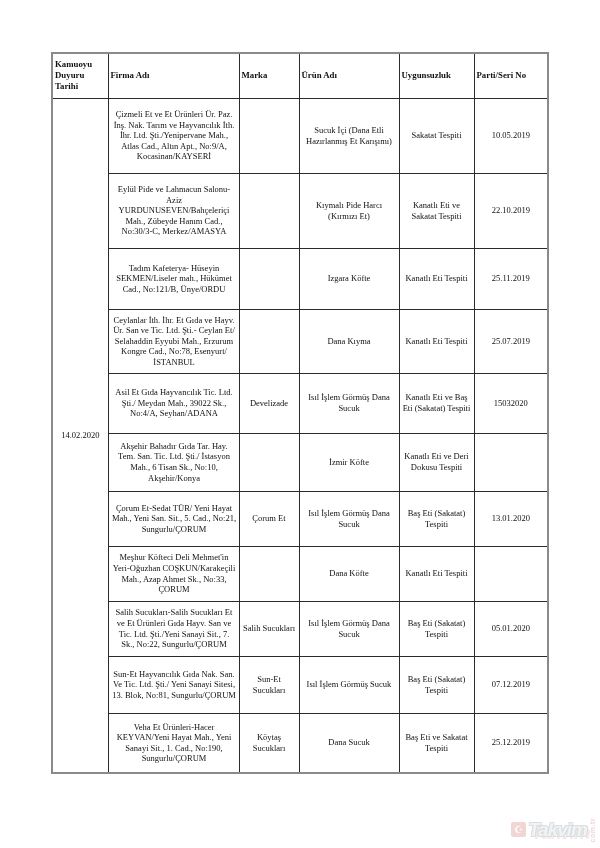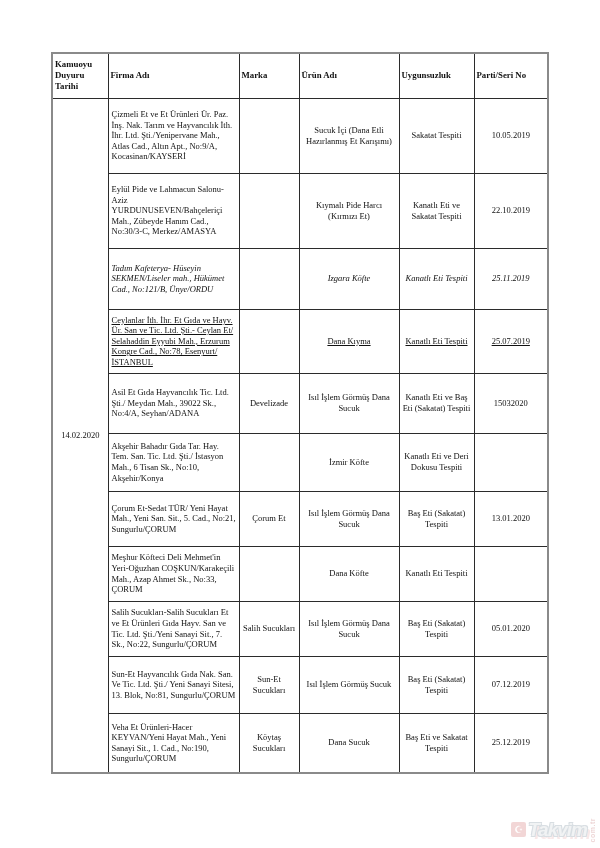--- a/index.html
+++ b/index.html
@@ -27,27 +27,27 @@
     padding: 1px 2px;
     vertical-align: middle;
     overflow: hidden;
     word-wrap: break-word;
   }
   .doc-table th {
     font-weight: bold;
     text-align: left;
     font-size: 8.8px;
   }
-  td.cell-left  { text-align: left; padding-left: 3px; }
+  td.cell-left  { text-align: center; padding-left: 3px; }
   td.cell-center { text-align: center; }
   tr.hdr { height: 45px; }
   tr.r1  { height: 75px; }
   tr.r2  { height: 75px; }
-  tr.r3  { height: 61px; font-style: italic; }
-  tr.r4  { height: 64px; text-decoration: underline; }
+  tr.r3  { height: 61px; }
+  tr.r4  { height: 64px; }
   tr.r5  { height: 60px; padding-left: 24px; }
   tr.r6  { height: 58px; margin-top: 48px; }
   tr.r7  { height: 55px; }
   tr.r8  { height: 55px; }
   tr.r9  { height: 55px; }
   tr.r10 { height: 57px; }
   tr.r11 { height: 60px; }
   .watermark {
     position: absolute;
     right: 4px; bottom: 6px;

